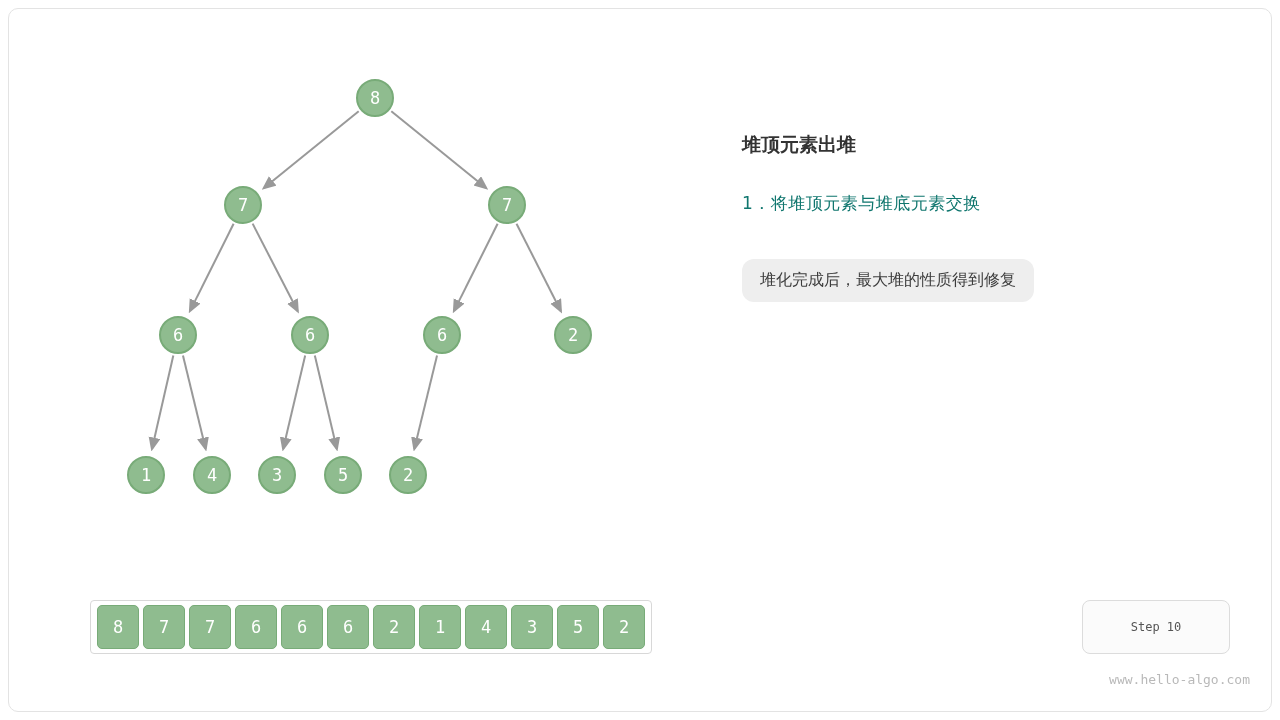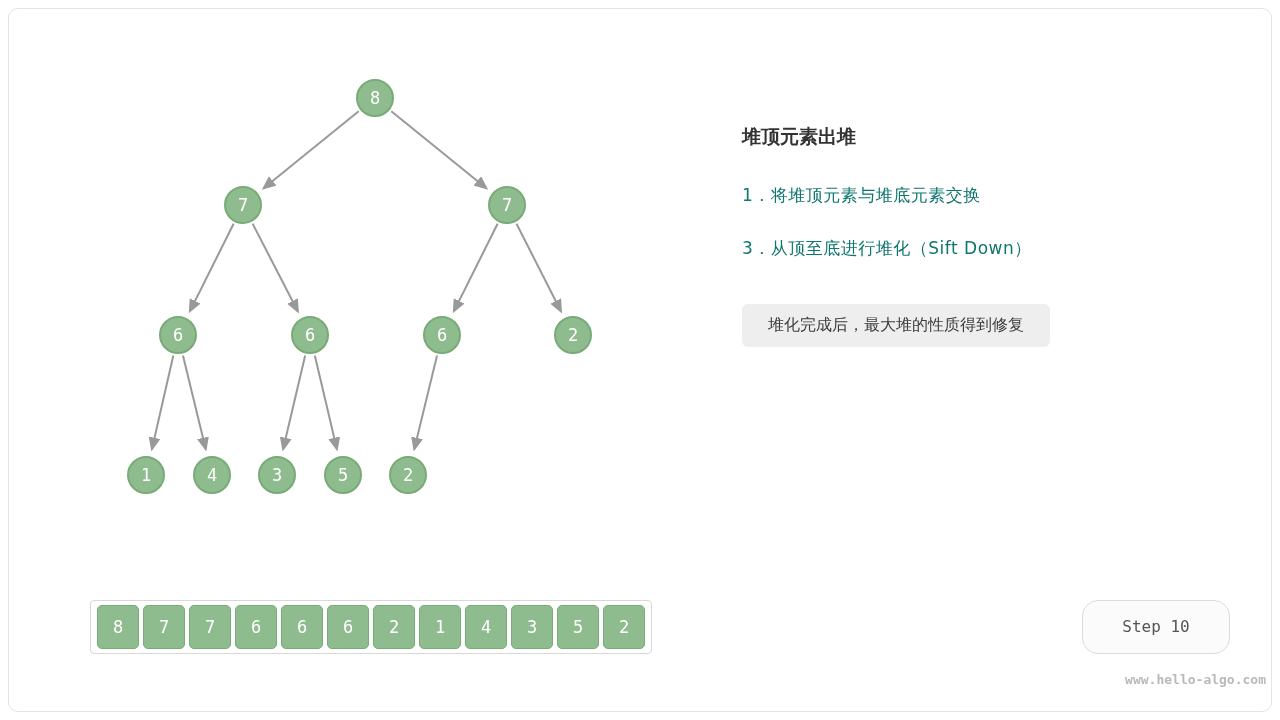--- a/index.html
+++ b/index.html
@@ -83,72 +83,71 @@
     color: #ffffff;
     font-size: 17px;
     line-height: 42px;
     text-align: center;
     font-family: "DejaVu Sans Mono", monospace;
   }
   
   #panel {
     position: absolute;
     left: 742px;
-    top: 124px;
+    top: 132px;
     width: 470px;
   }
   #panel-title {
     font-size: 19px;
     font-weight: bold;
     color: #333333;
     margin: 0 0 34px 0;
     font-family: "DejaVu Sans", sans-serif;
   }
   .step-line {
     font-size: 17px;
     color: #0f766e;
     margin-bottom: 30px;
     font-family: "DejaVu Sans", sans-serif;
     letter-spacing: 0.5px;
   }
   #note {
     display: inline-block;
     margin-top: 14px;
     background: #eeeeee;
-    border-radius: 6px;
-    padding: 11px 26px;
+    border-radius: 12px;
+    padding: 11px 18px;
     font-size: 16px;
     color: #3c3c3c;
     font-family: "DejaVu Sans", sans-serif;
   }
   
   #step-badge {
     position: absolute;
     left: 1082px;
     top: 600px;
     width: 148px;
     height: 54px;
     border: 1px solid #dcdcdc;
-    border-radius: 16px;
+    border-radius: 8px;
     background: #fbfbfb;
     color: #555555;
-    font-size: 16px;
+    font-size: 12px;
     line-height: 52px;
     text-align: center;
     font-family: "DejaVu Sans Mono", monospace;
     box-sizing: border-box;
   }
   #watermark {
     position: absolute;
-    right: 14px;
+    right: 30px;
     top: 672px;
     font-size: 13px;
     color: #b9b9b9;
     font-family: "DejaVu Sans Mono", monospace;
-    font-weight: bold;
   }
 </style>
 </head>
 <body>
 
 <div id="page">
   <div class="frame"></div>
 
   <div id="tree-area">
     <svg id="tree-svg" width="700" height="560">
@@ -198,19 +197,18 @@
       <div class="cell">1</div>
       <div class="cell">4</div>
       <div class="cell">3</div>
       <div class="cell">5</div>
       <div class="cell">2</div>
     </div>
 
   <div id="panel">
     <h1 id="panel-title">堆顶元素出堆</h1>
     <div class="step-line">1．将堆顶元素与堆底元素交换</div>
-    <div class="step-line">3．从顶至底进行堆化（Sift Down）</div>
     <div id="note">堆化完成后，最大堆的性质得到修复</div>
   </div>
 
   <div id="step-badge">Step 10</div>
   <div id="watermark">www.hello-algo.com</div>
 </div>
 
 </body></html>

